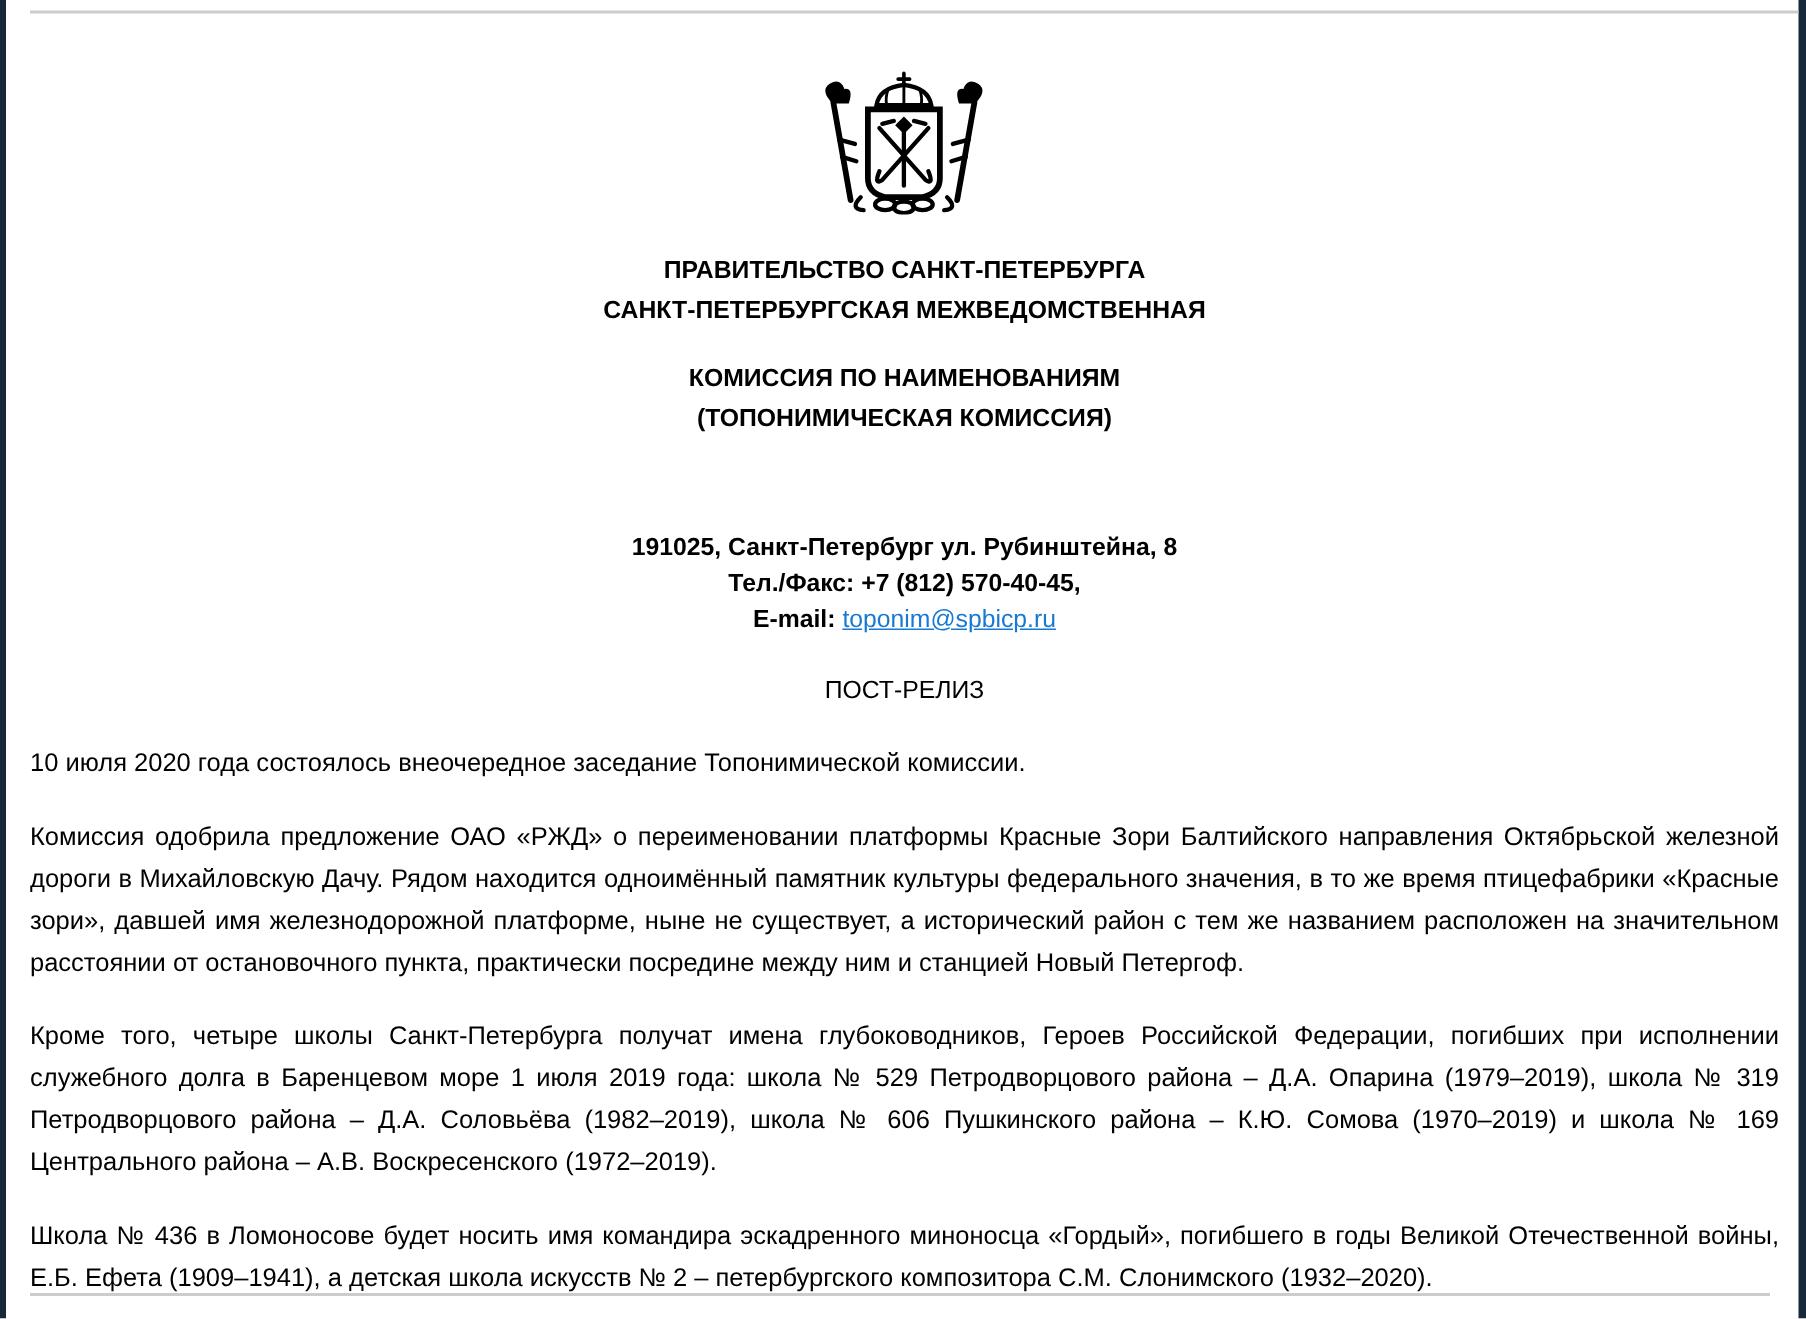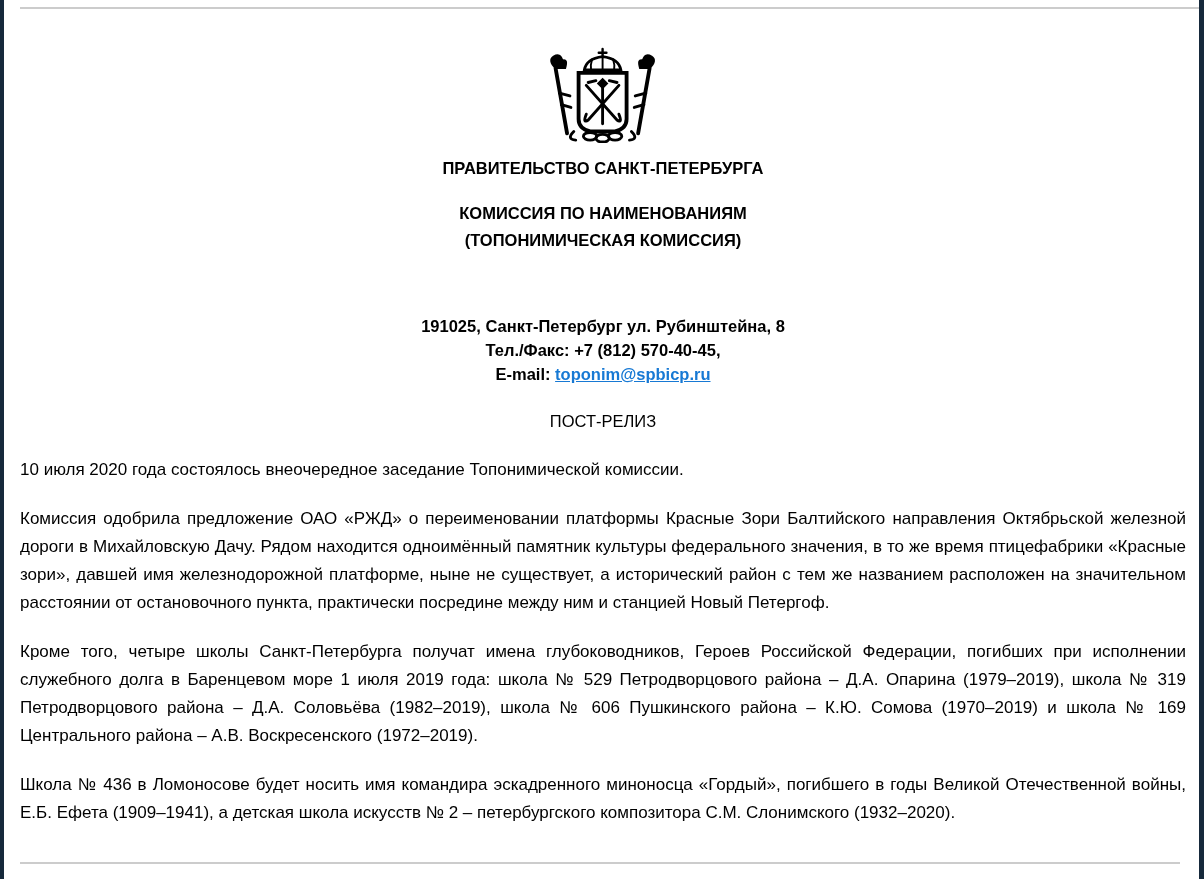--- a/index.html
+++ b/index.html
@@ -27,39 +27,39 @@
   }
 
   .emblem-wrap {
     margin-top: 47px;
     text-align: center;
     height: 96px;
   }
   .emblem-wrap svg { height: 96px; }
 
   .org-block {
-    margin-top: 12px;
+    margin-top: 24px;
     text-align: center;
     font-weight: bold;
     font-size: 16.5px;
     line-height: 27px;
   }
   .org-gap { height: 18px; }
 
   .addr-block {
     margin-top: 60px;
     text-align: center;
     font-weight: bold;
     font-size: 16.5px;
     line-height: 24px;
   }
   .email-link {
     color: #1779d4;
     text-decoration: underline;
-    font-weight: bold;
+    font-weight: normal;
     cursor: pointer;
   }
 
   .doc-title {
     margin-top: 24px;
     text-align: center;
     font-weight: normal;
     font-size: 16.5px;
     line-height: 22px;
   }
@@ -120,20 +120,21 @@
         <path d="M55 88 q-8 8 2 9 M115 88 q8 8 -2 9"></path>
         <ellipse cx="72" cy="93" rx="7" ry="4"></ellipse>
         <ellipse cx="85" cy="95" rx="7" ry="4"></ellipse>
         <ellipse cx="98" cy="93" rx="7" ry="4"></ellipse>
       </g>
     </svg>
   </div>
 
   <div class="org-block">
     <div>ПРАВИТЕЛЬСТВО САНКТ-ПЕТЕРБУРГА</div>
+    <div>САНКТ-ПЕТЕРБУРГСКАЯ МЕЖВЕДОМСТВЕННАЯ</div>
     <div class="org-gap"></div>
     <div>КОМИССИЯ ПО НАИМЕНОВАНИЯМ</div>
     <div>(ТОПОНИМИЧЕСКАЯ КОМИССИЯ)</div>
   </div>
 
   <div class="addr-block">
     <div>191025, Санкт-Петербург ул. Рубинштейна, 8</div>
     <div>Тел./Факс: +7 (812) 570-40-45,</div>
     <div>
       <span>E-mail: </span><a class="email-link">toponim@spbicp.ru</a>

